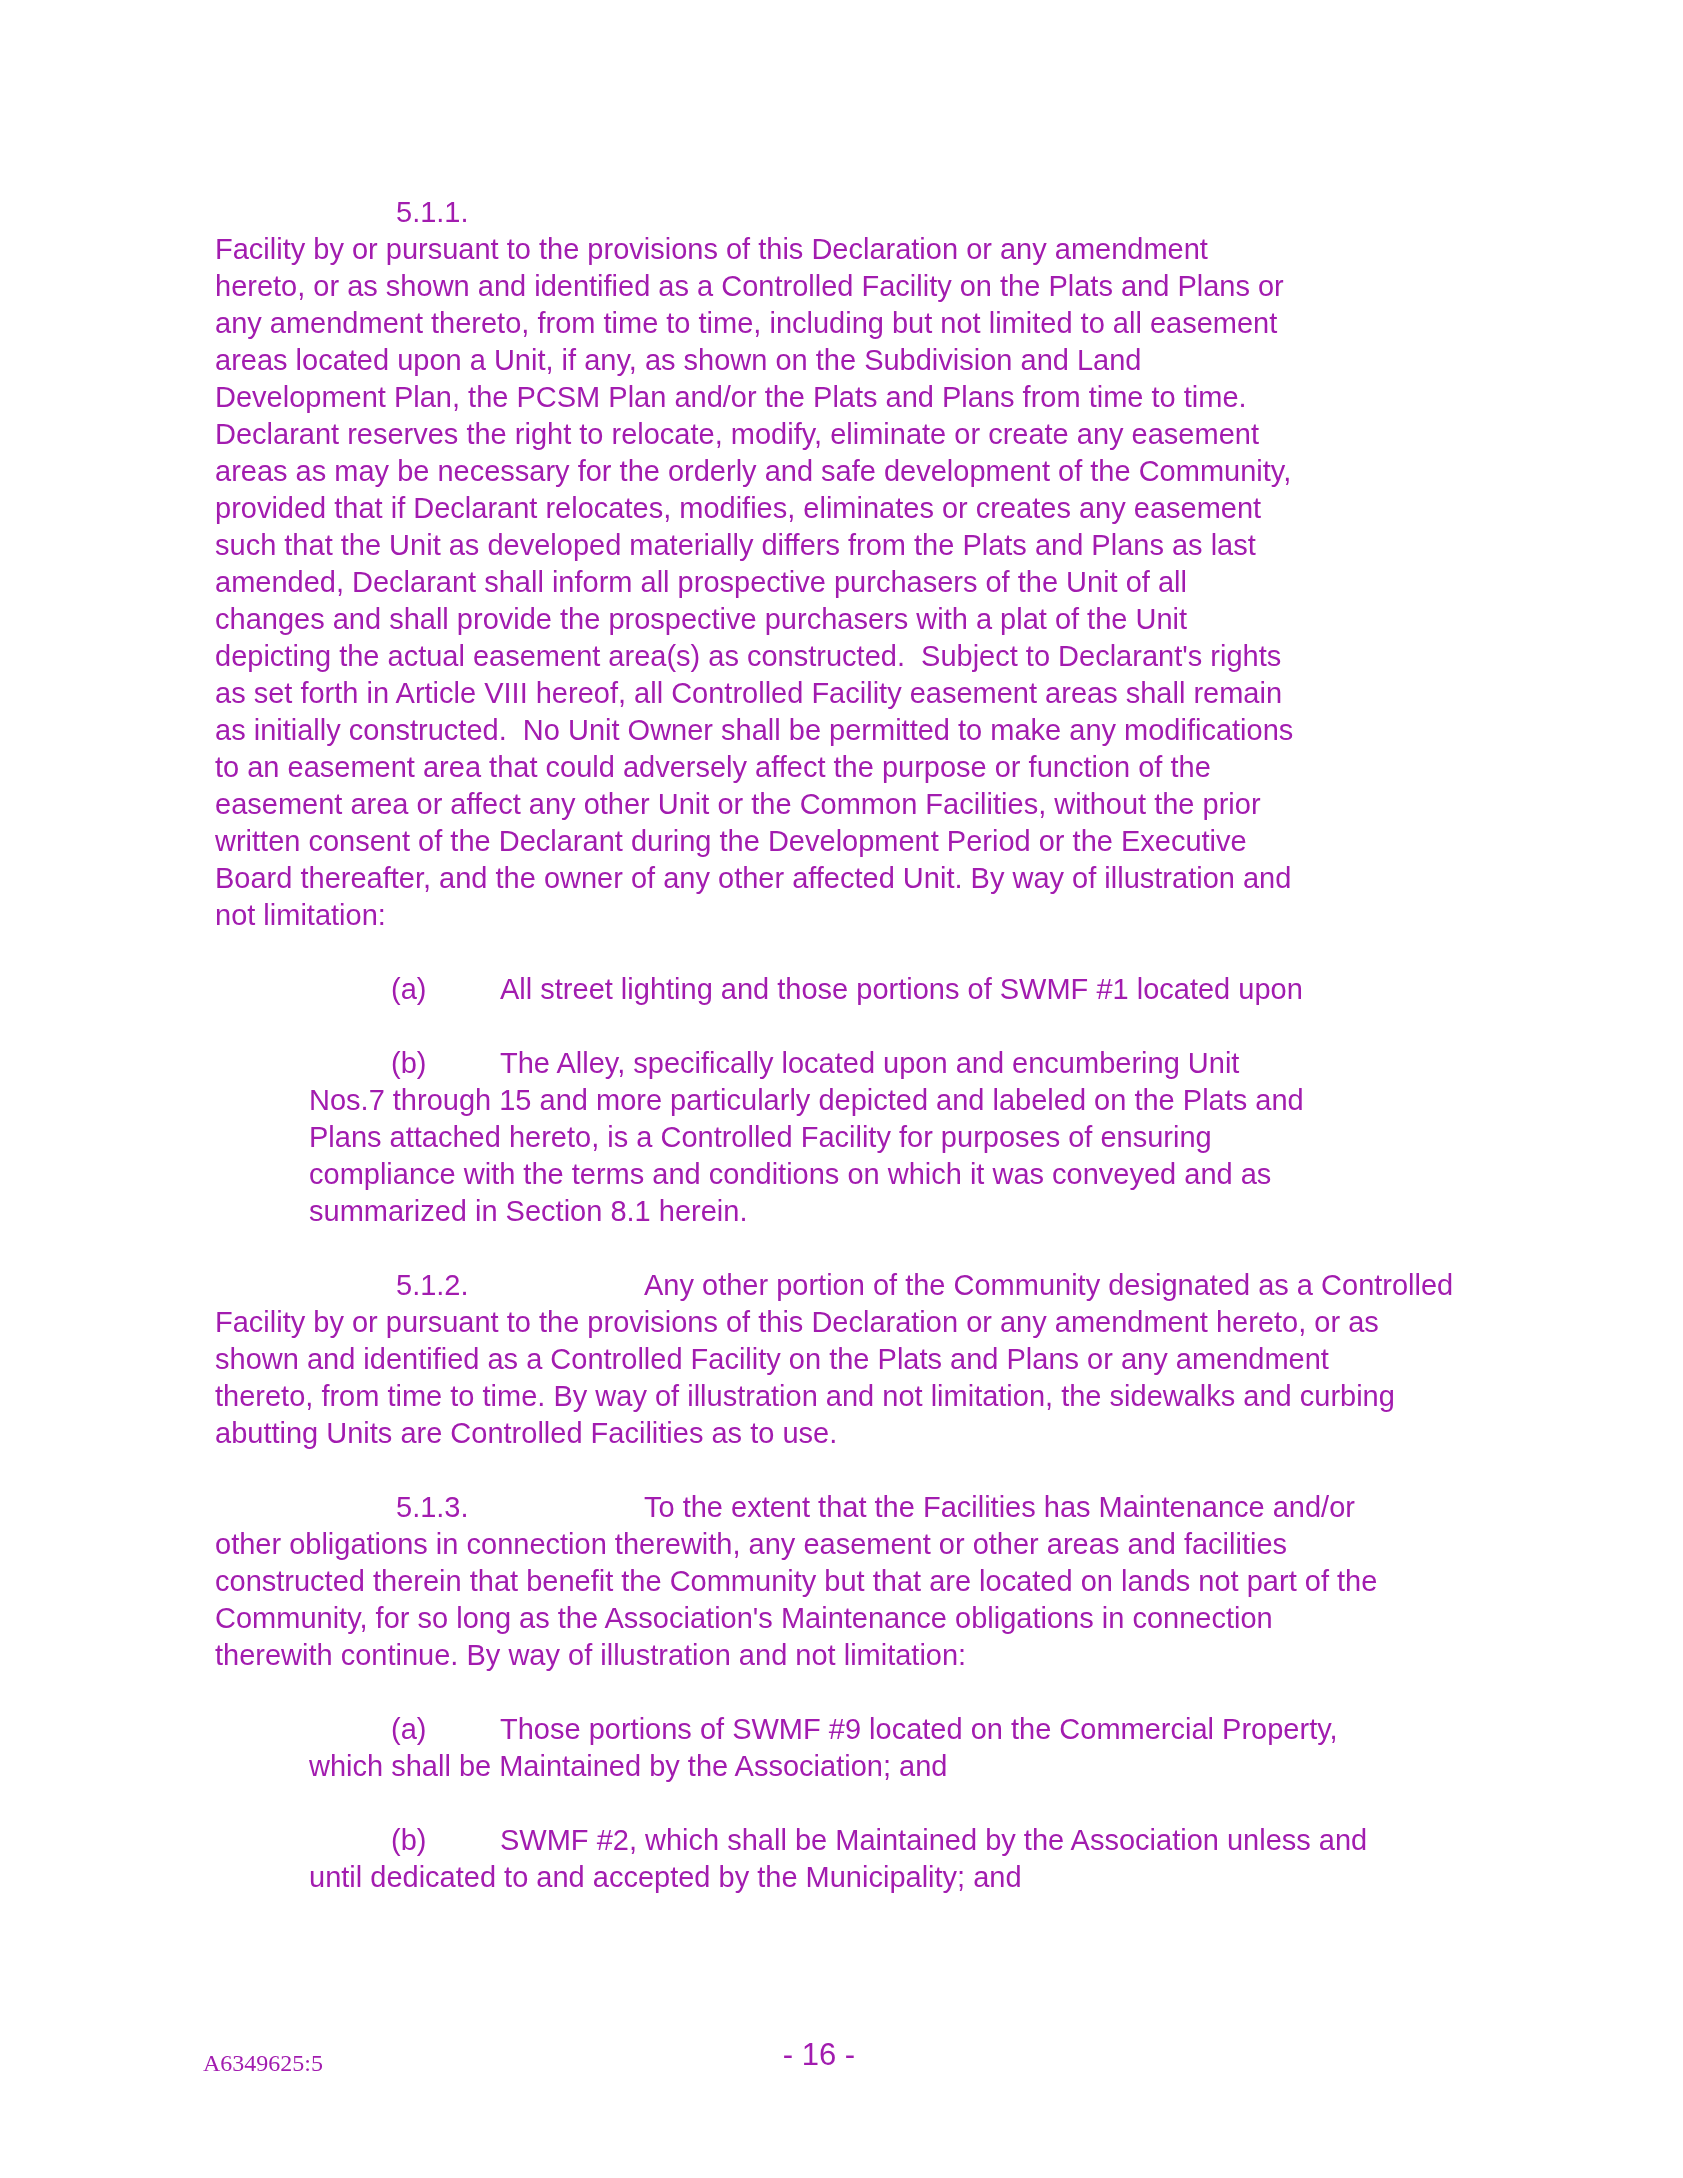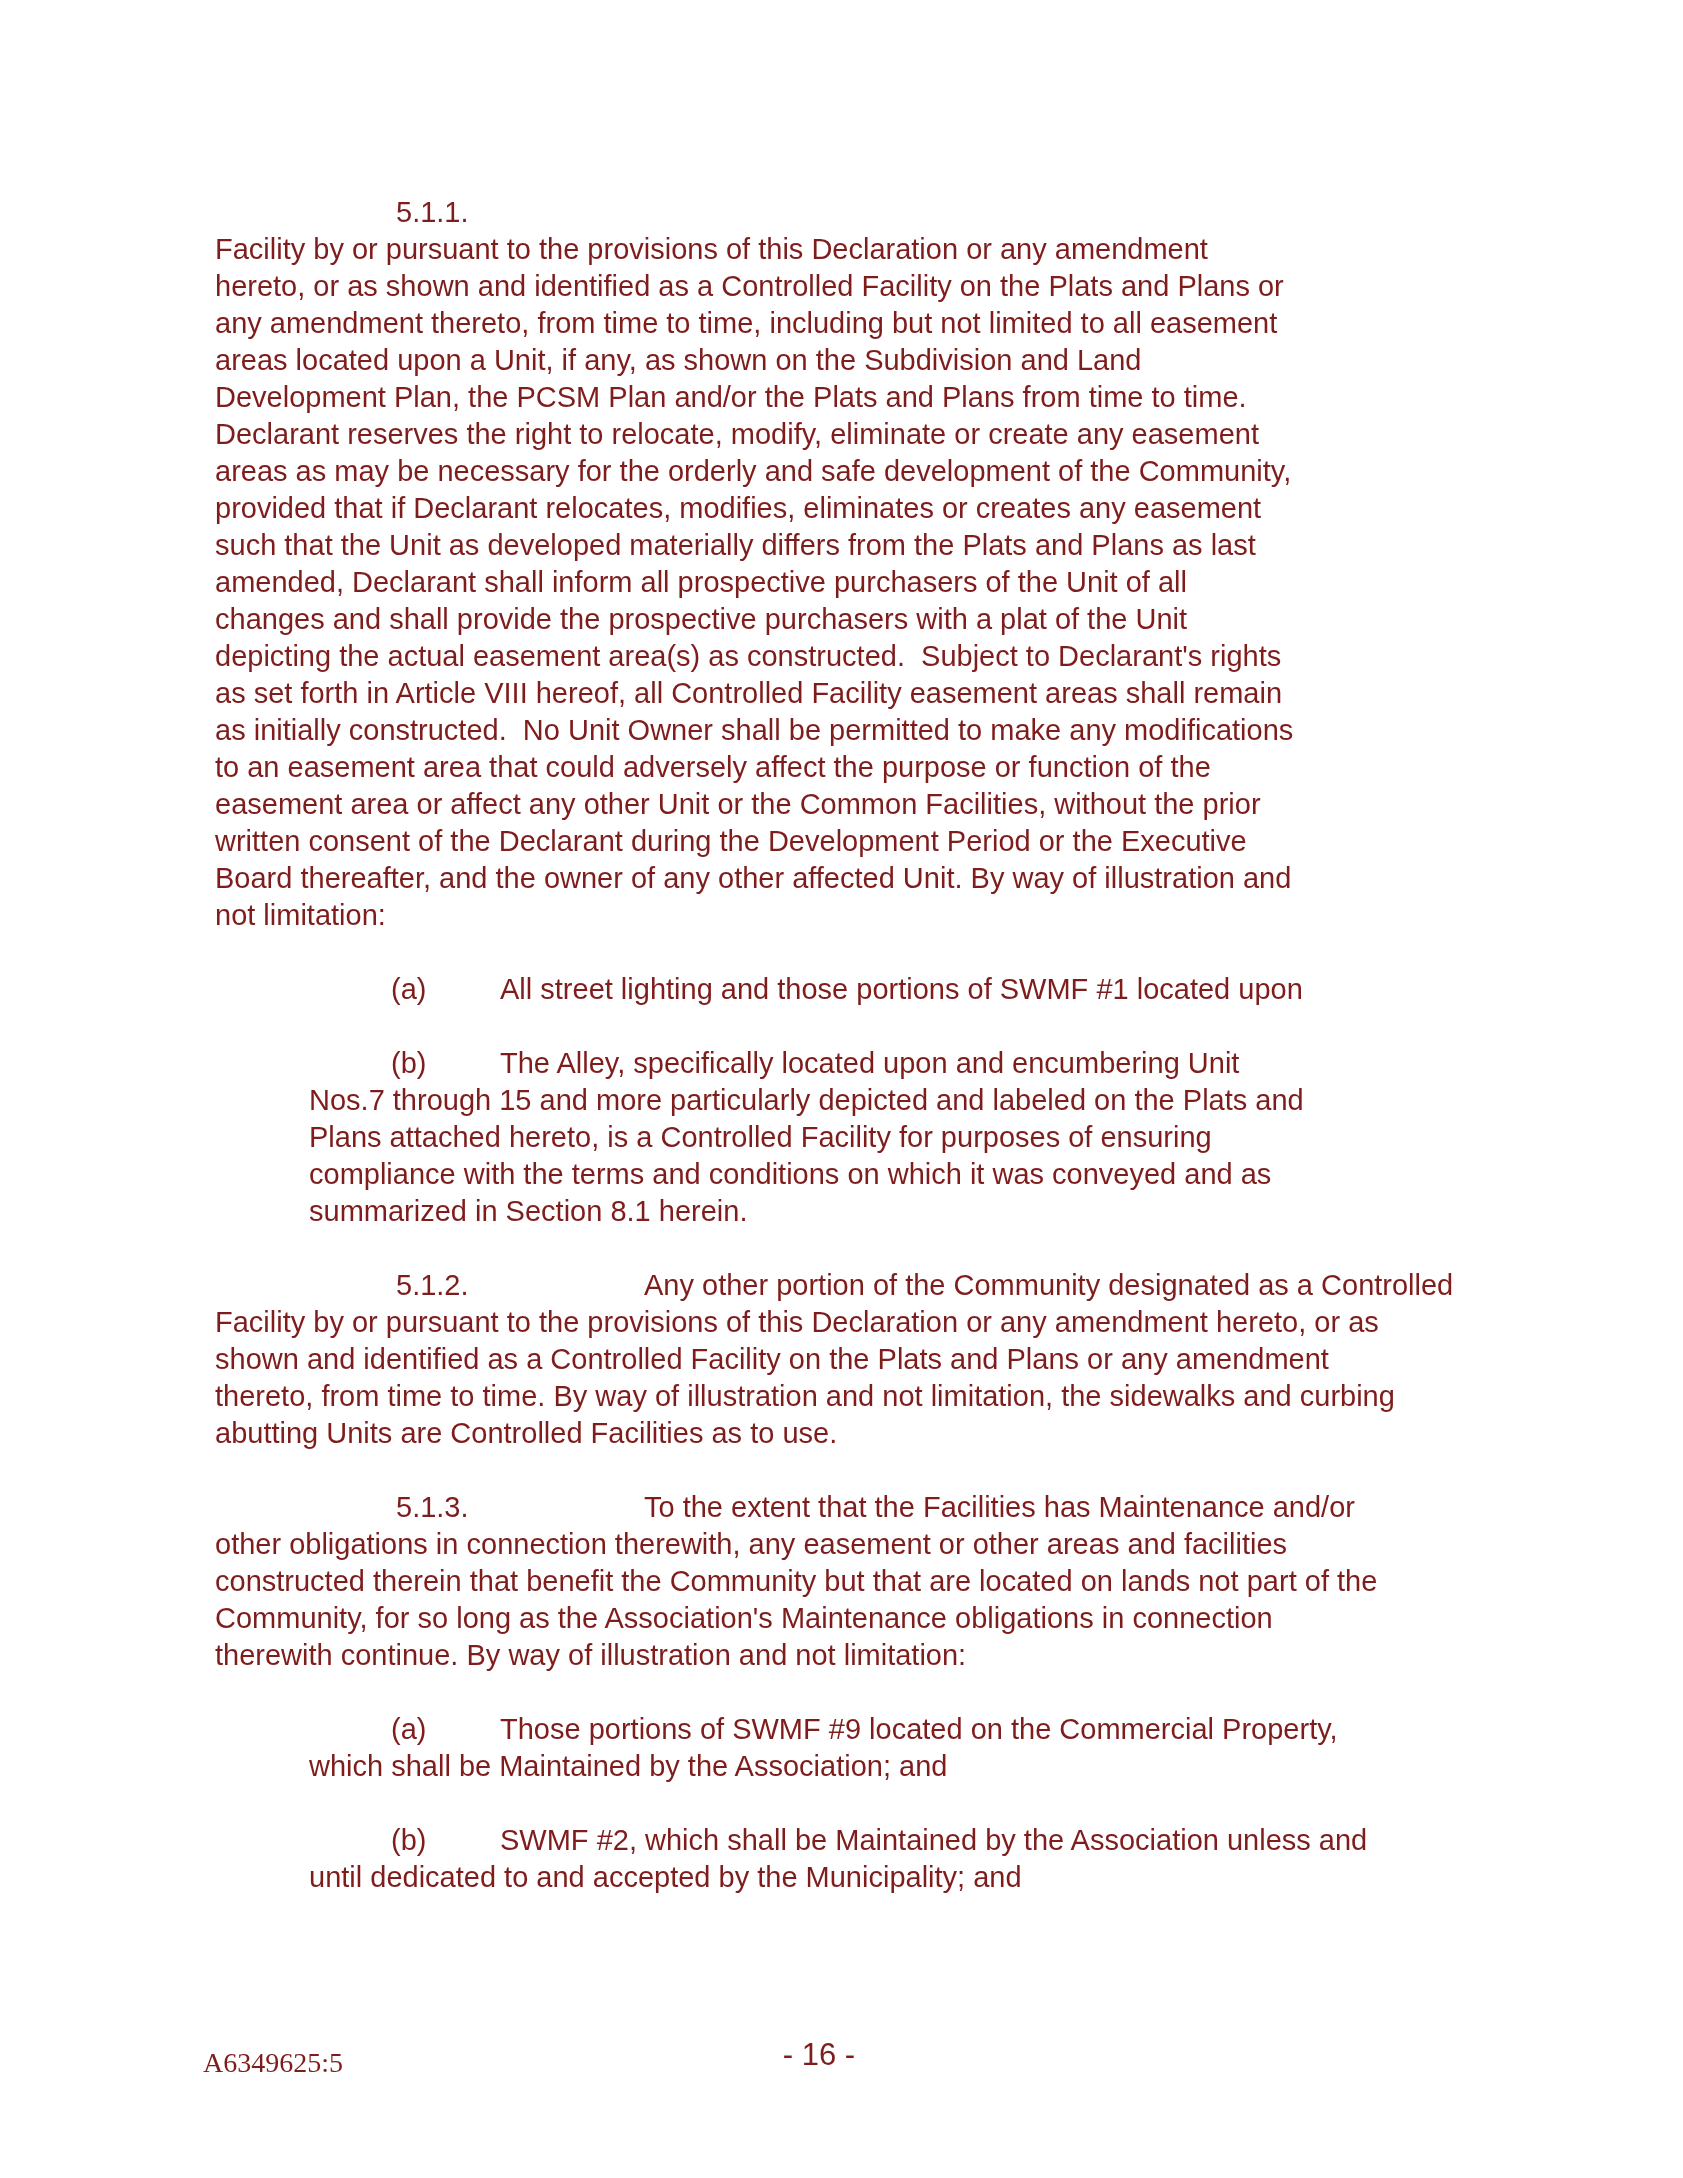--- a/index.html
+++ b/index.html
@@ -5,21 +5,21 @@
   html, body {
     margin: 0;
     padding: 0;
     background: #ffffff;
   }
   .page {
     position: relative;
     width: 1683px;
     height: 2178px;
     background: #ffffff;
-    color: #7f1d1d;
+    color: #a21caf;
     font-family: "Liberation Sans", sans-serif;
     font-size: 29px;
     line-height: 37px;
     overflow: hidden;
   }
   .content {
     position: absolute;
     left: 203px;
     top: 194px;
     width: 1351px;
@@ -37,21 +37,21 @@
     margin-left: 94px;
     width: 109px;
   }
   .ftext { white-space: pre; }
   .rest  { white-space: pre-wrap; margin-left: 12px; }
   .footer-doc {
     position: absolute;
     left: 203px;
     top: 2049px;
     font-family: "Liberation Serif", serif;
-    font-size: 28px;
+    font-size: 24px;
     line-height: 28px;
   }
   .footer-page {
     position: absolute;
     left: 0;
     top: 2037px;
     width: 1638px;
     text-align: center;
     font-family: Liberation Sans, sans-serif;
     font-size: 31px;

